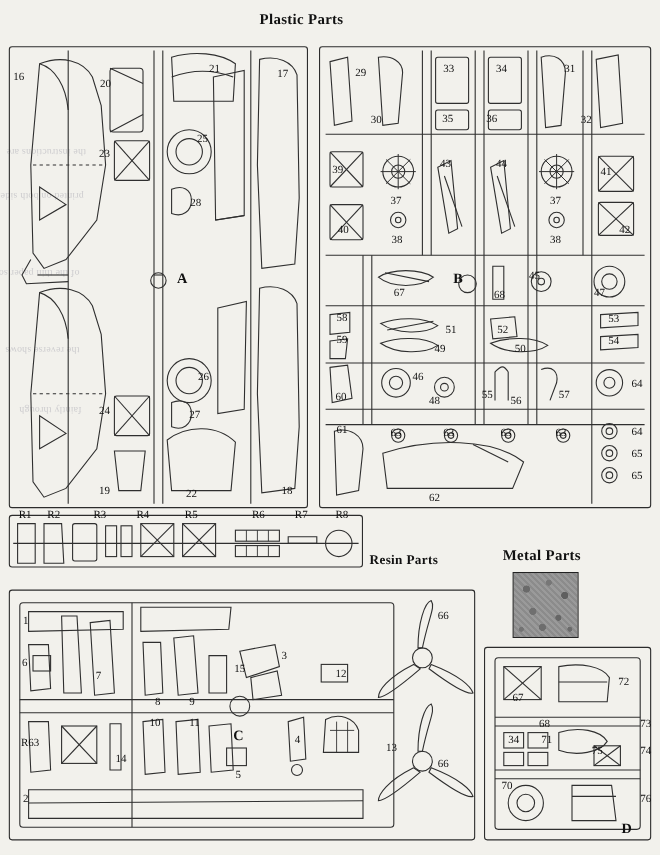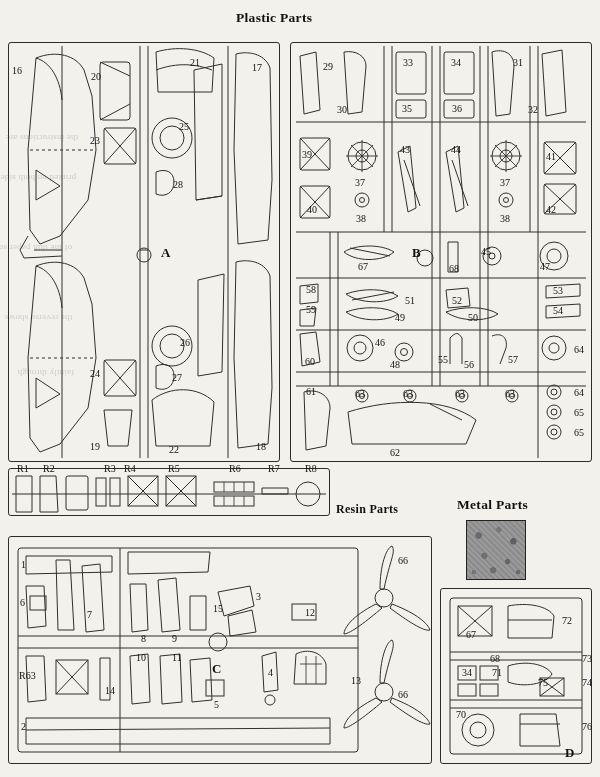--- a/index.html
+++ b/index.html
@@ -403,32 +403,32 @@
   <div class="lbl" style="left:169px; top:445px;">22</div>
   <div class="lbl" style="left:256px; top:442px;">18</div>
   <div class="lbl b" style="left:161px; top:248px;">A</div>
 
   <div class="lbl" style="left:323px; top:62px;">29</div>
   <div class="lbl" style="left:403px; top:58px;">33</div>
   <div class="lbl" style="left:451px; top:58px;">34</div>
   <div class="lbl" style="left:513px; top:58px;">31</div>
   <div class="lbl" style="left:337px; top:105px;">30</div>
   <div class="lbl" style="left:402px; top:104px;">35</div>
-  <div class="lbl" style="left:452px; top:104px;">36</div>
+  <div class="lbl" style="left:442px; top:104px;">36</div>
   <div class="lbl" style="left:528px; top:105px;">32</div>
   <div class="lbl" style="left:302px; top:150px;">39</div>
   <div class="lbl" style="left:355px; top:178px;">37</div>
   <div class="lbl" style="left:400px; top:145px;">43</div>
   <div class="lbl" style="left:451px; top:145px;">44</div>
   <div class="lbl" style="left:500px; top:178px;">37</div>
   <div class="lbl" style="left:546px; top:152px;">41</div>
   <div class="lbl" style="left:307px; top:205px;">40</div>
   <div class="lbl" style="left:356px; top:214px;">38</div>
   <div class="lbl" style="left:500px; top:214px;">38</div>
-  <div class="lbl" style="left:546px; top:205px;">42</div>
+  <div class="lbl" style="left:546px; top:205px;padding-left:17px;">42</div>
   <div class="lbl" style="left:358px; top:262px;">67</div>
   <div class="lbl" style="left:449px; top:264px;">68</div>
   <div class="lbl" style="left:481px; top:247px;">45</div>
   <div class="lbl" style="left:540px; top:262px;">47</div>
   <div class="lbl" style="left:306px; top:285px;">58</div>
   <div class="lbl" style="left:306px; top:305px;">59</div>
   <div class="lbl" style="left:405px; top:296px;">51</div>
   <div class="lbl" style="left:452px; top:296px;">52</div>
   <div class="lbl" style="left:553px; top:286px;">53</div>
   <div class="lbl" style="left:553px; top:306px;">54</div>
@@ -447,21 +447,21 @@
   <div class="lbl" style="left:455px; top:389px;">63</div>
   <div class="lbl" style="left:505px; top:389px;">63</div>
   <div class="lbl" style="left:574px; top:388px;">64</div>
   <div class="lbl" style="left:574px; top:408px;">65</div>
   <div class="lbl" style="left:574px; top:428px;">65</div>
   <div class="lbl" style="left:390px; top:448px;">62</div>
   <div class="lbl b" style="left:412px; top:248px;">B</div>
 
   <div class="lbl" style="left:17px; top:464px;">R1</div>
   <div class="lbl" style="left:43px; top:464px;">R2</div>
-  <div class="lbl" style="left:85px; top:464px;margin-left:19px;">R3</div>
+  <div class="lbl" style="left:85px; top:464px;">R3</div>
   <div class="lbl" style="left:124px; top:464px;">R4</div>
   <div class="lbl" style="left:168px; top:464px;">R5</div>
   <div class="lbl" style="left:229px; top:464px;">R6</div>
   <div class="lbl" style="left:268px; top:464px;">R7</div>
   <div class="lbl" style="left:305px; top:464px;">R8</div>
 
   <div class="lbl" style="left:21px; top:560px;">1</div>
   <div class="lbl" style="left:20px; top:598px;">6</div>
   <div class="lbl" style="left:87px; top:610px;">7</div>
   <div class="lbl" style="left:213px; top:604px;">15</div>

